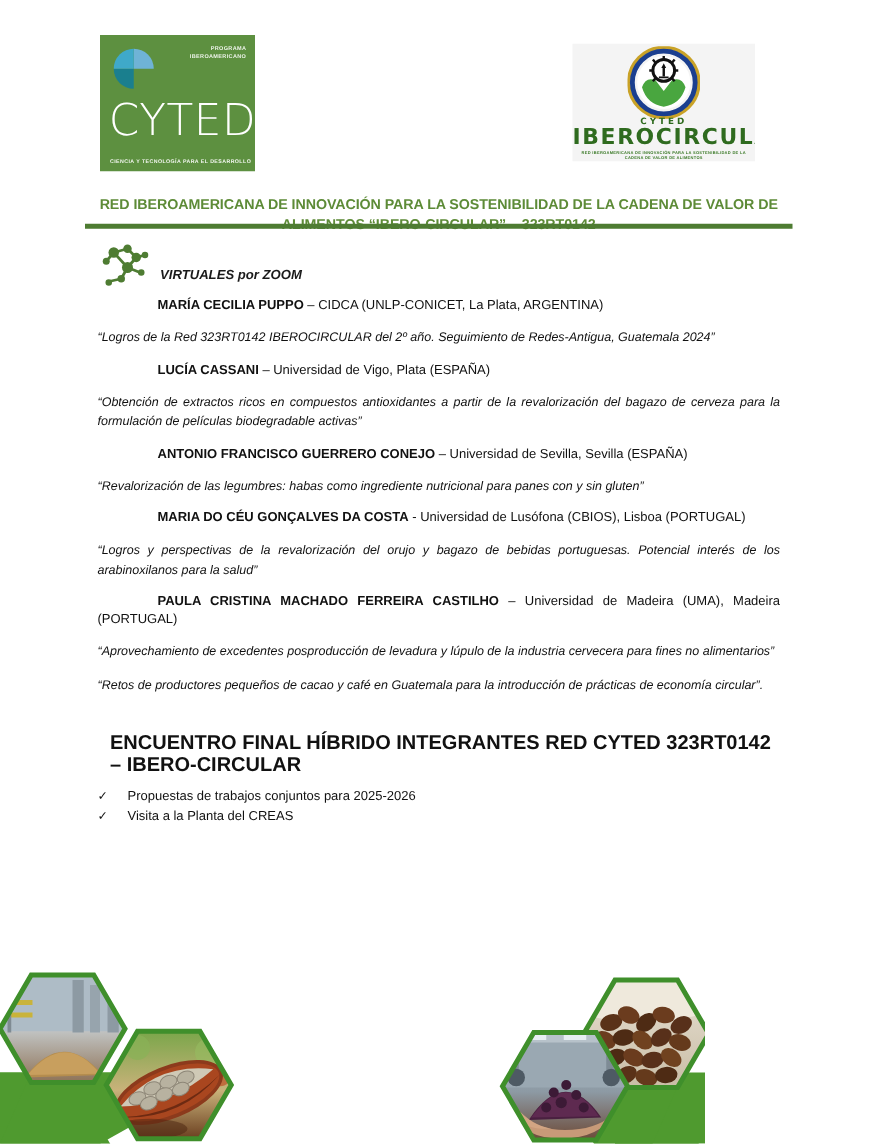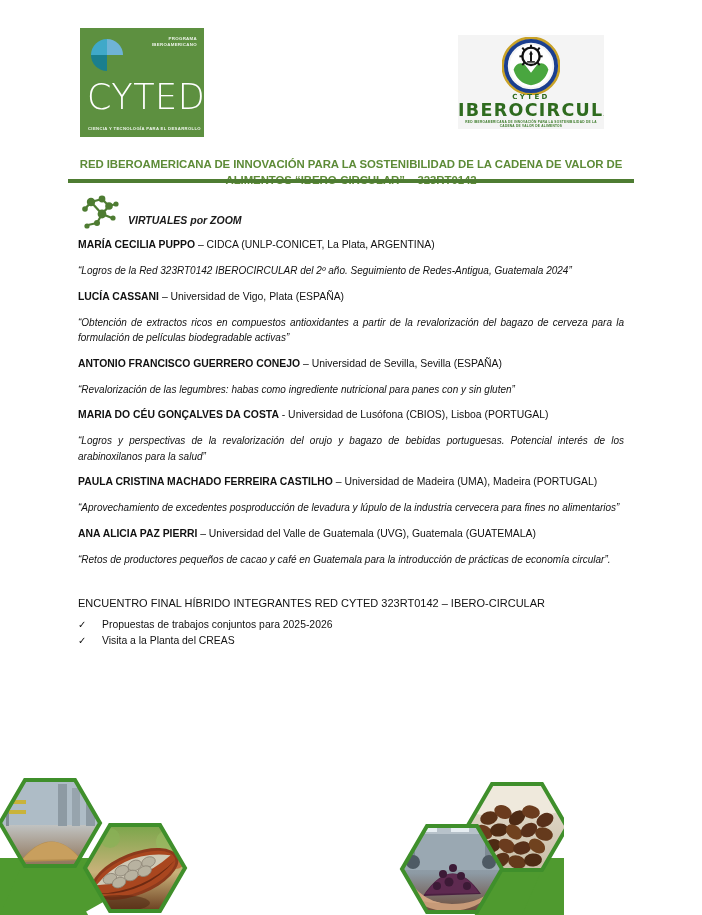--- a/index.html
+++ b/index.html
@@ -155,35 +155,35 @@
     white-space: nowrap;
   }
 
   .speaker {
     font-size: 10.4px;
     line-height: 14px;
     color: #111111;
     margin: 0 0 11px 0;
     text-align: justify;
   }
-  .speaker .nm { font-weight: bold; }
+  .speaker .nm { font-weight: bold; margin-left: 48px; }
   .talk {
     font-size: 10px;
     line-height: 15.5px;
     color: #111111;
     font-style: italic;
     margin: 0 0 11px 0;
     text-align: justify;
   }
 
   .final-head {
-    font-size: 11px;
-    font-weight: normal;
+    font-size: 16px;
+    font-weight: bold;
     color: #111111;
-    margin: 30px 0 8px 0;
+    margin: 30px 0 8px 10px;
   }
   .check-list {
     margin: 0; padding: 0;
     list-style: none;
   }
   .check-list li {
     position: relative;
     font-size: 10.4px;
     line-height: 15.5px;
     color: #111111;
@@ -314,23 +314,20 @@
     <p class="speaker">
       <span class="nm">MARIA DO CÉU GONÇALVES DA COSTA</span><span> - Universidad de Lusófona (CBIOS), Lisboa (PORTUGAL)</span>
     </p>
     <p class="talk">“Logros y perspectivas de la revalorización del orujo y bagazo de bebidas portuguesas. Potencial interés de los arabinoxilanos para la salud”</p>
 
     <p class="speaker">
       <span class="nm">PAULA CRISTINA MACHADO FERREIRA CASTILHO</span><span> – Universidad de Madeira (UMA), Madeira (PORTUGAL)</span>
     </p>
     <p class="talk">“Aprovechamiento de excedentes posproducción de levadura y lúpulo de la industria cervecera para fines no alimentarios”</p>
 
-    <p class="speaker">
-      <span class="nm">ANA ALICIA PAZ PIERRI</span><span> – Universidad del Valle de Guatemala (UVG), Guatemala (GUATEMALA)</span>
-    </p>
     <p class="talk">“Retos de productores pequeños de cacao y café en Guatemala para la introducción de prácticas de economía circular”.</p>
 
     <div class="final-head">ENCUENTRO FINAL HÍBRIDO INTEGRANTES RED CYTED 323RT0142 – IBERO-CIRCULAR</div>
     <ul class="check-list">
       <li>
         <span class="check-mark">✓</span>
         <span>Propuestas de trabajos conjuntos para 2025-2026</span>
       </li>
       <li>
         <span class="check-mark">✓</span>

